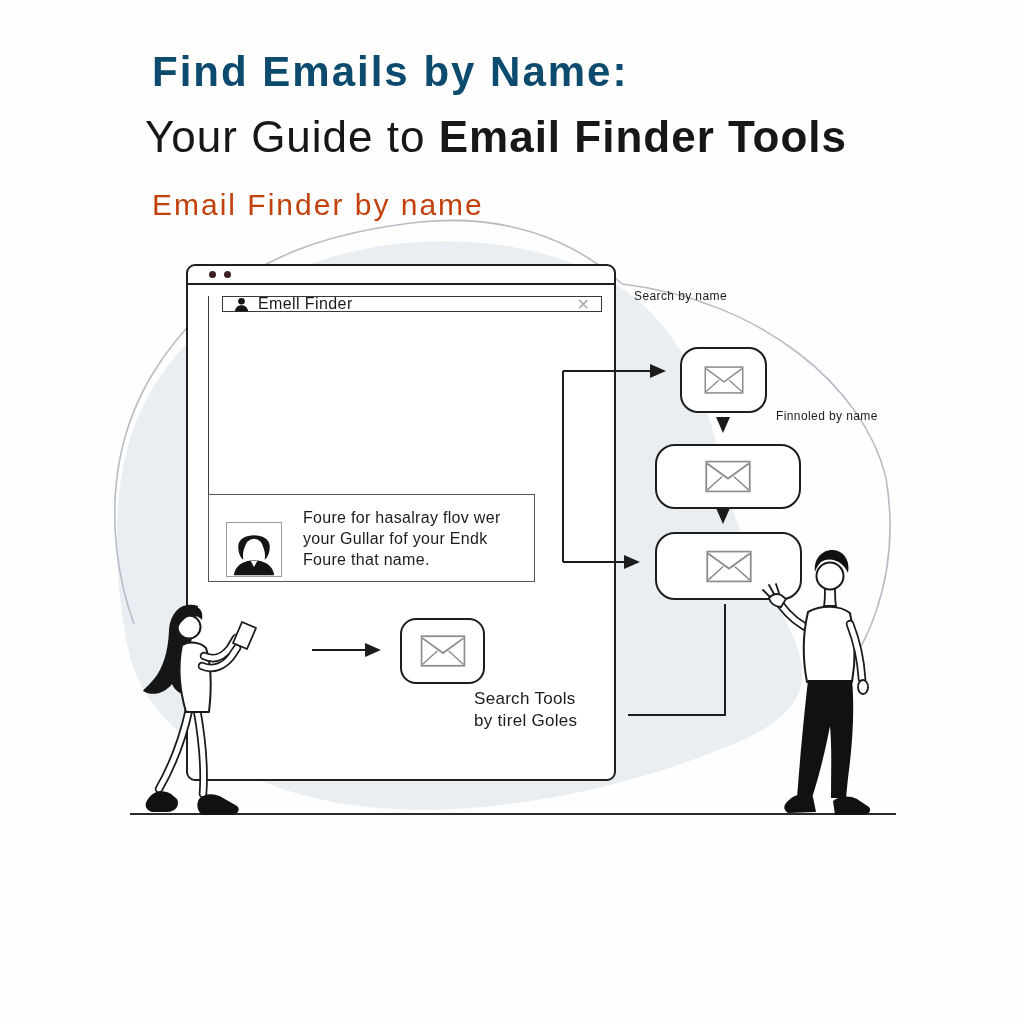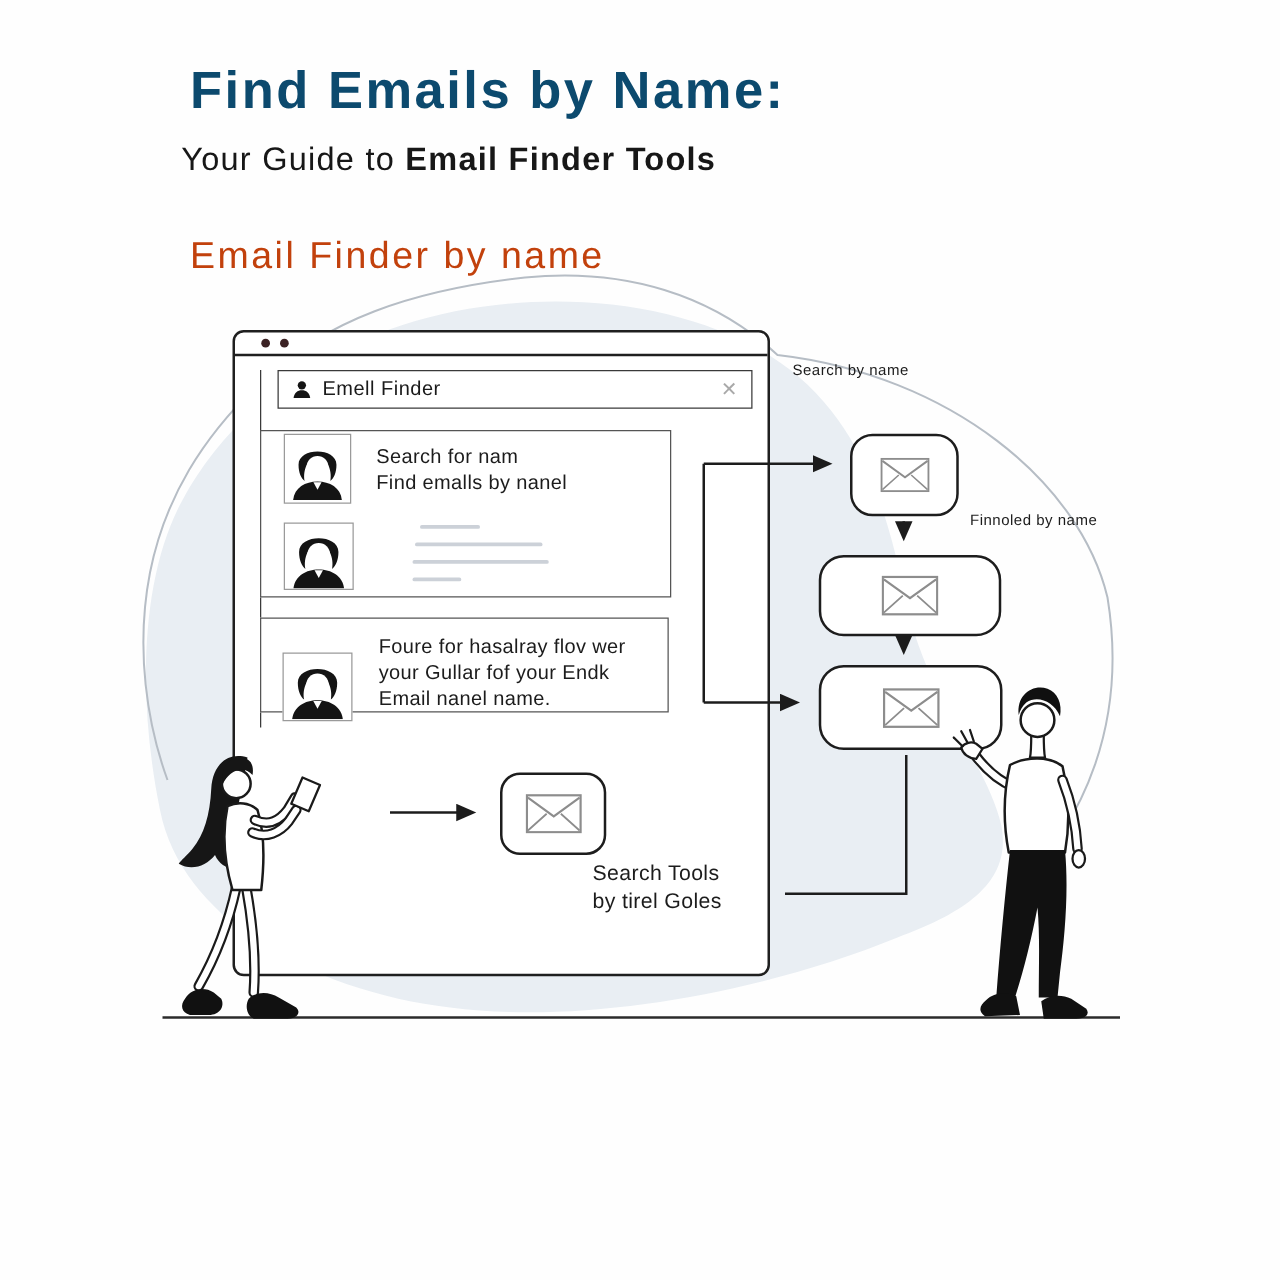--- a/index.html
+++ b/index.html
@@ -4,45 +4,45 @@
 <style>
   html,body{margin:0;padding:0;}
   body{
     width:1024px;height:1024px;position:relative;overflow:hidden;
     background:#fefefe;color:#1e1e1e;
     font-family:"Liberation Sans","DejaVu Sans",sans-serif;
   }
   .abs{position:absolute;}
   
   .title1{left:152px;top:48px;font-size:42px;font-weight:700;letter-spacing:2px;color:#0c4a6e;z-index:3;}
-  .title2{left:145px;top:112px;font-size:26px;letter-spacing:1px;color:#171717;z-index:3;}
+  .title2{left:145px;top:112px;font-size:44px;letter-spacing:1px;color:#171717;z-index:3;}
   .title2 .reg{font-weight:400;}
   .title2 .bold{font-weight:700;}
   .tagline{left:152px;top:188px;font-size:30px;font-weight:400;letter-spacing:2px;color:#c2410c;z-index:3;}
   
   #bg-svg{left:0;top:0;z-index:0;}
   #fg-svg{left:0;top:0;z-index:2;pointer-events:none;}
   
   .window{
     left:186px;top:264px;width:430px;height:517px;background:#fff;
     border:2.5px solid #1f1f1f;border-radius:9px;box-sizing:border-box;z-index:1;
   }
   .titlebar{height:17px;border-bottom:2px solid #1f1f1f;display:flex;align-items:center;gap:8px;padding-left:21px;}
   .dot{width:7px;height:7px;border-radius:50%;background:#3c2224;}
   .searchbar{
-    position:absolute;left:34px;top:30px;width:380px;height:31px;background:#fff;
+    position:absolute;left:34px;top:30px;width:380px;height:16px;background:#fff;
     border:1.6px solid #3a3a3a;box-sizing:border-box;
     display:flex;align-items:center;gap:9px;padding:0 11px;
   }
   .searchbar .value{font-size:16px;letter-spacing:.4px;color:#1a1a1a;}
   .searchbar .close{margin-left:auto;color:#a9a9a9;font-size:16px;cursor:pointer;}
   .rail{position:absolute;left:20px;top:30px;height:286px;width:0;border-left:1.6px solid #3a3a3a;}
   .resultbox{position:absolute;left:20px;background:#fff;border:1.6px solid #555;box-sizing:border-box;}
   .boxA{top:78px;width:329px;height:134px;}
-  .boxB{top:228px;width:327px;height:76px;}
+  .boxB{top:228px;width:327px;height:88px;}
   .avatarframe{position:absolute;border:1px solid #9a9a9a;background:#fff;}
   .rowtext{position:absolute;font-size:16px;line-height:21px;letter-spacing:.3px;color:#1c1c1c;}
   .grayline{position:absolute;height:3px;background:#ccd1d8;border-radius:2px;}
   .envbutton{
     position:absolute;left:212px;top:352px;width:85px;height:66px;background:#fff;
     border:2.5px solid #1d1d1d;border-radius:16px;box-sizing:border-box;
     display:flex;align-items:center;justify-content:center;
   }
   .caption{position:absolute;left:286px;top:422px;font-size:17px;line-height:22px;letter-spacing:.3px;color:#1c1c1c;}
   
@@ -104,55 +104,31 @@
     <svg width="15" height="15" viewBox="0 0 14 14">
       <circle cx="7" cy="4" r="3.1" fill="#141414"></circle>
       <path d="M0.8,13.5 C1.2,9.5 3.8,7.6 7,7.6 C10.2,7.6 12.8,9.5 13.2,13.5 Z" fill="#141414"></path>
     </svg>
     <span class="value">Emell Finder</span>
     <span class="close">✕</span>
   </div>
 
   <div class="rail"></div>
 
-  <div class="resultbox boxA">
-    <div>
-      <div class="avatarframe" style="left:18px;top:2px;width:52px;height:54px;">
-        <svg width="52" height="54" viewBox="0 0 48 46">
-            <use href="#sym-avatar"></use>
-          </svg>
-      </div>
-      <div class="rowtext" style="left:92px;top:10px;">
-        <div>Search for nam</div>
-        <div>Find emalls by nanel</div>
-      </div>
-    </div>
-    <div>
-      <div class="avatarframe" style="left:18px;top:73px;width:54px;height:52px;">
-        <svg width="54" height="52" viewBox="0 0 48 46">
-            <use href="#sym-avatar"></use>
-          </svg>
-      </div>
-      <div class="grayline" style="left:127px;top:75px;width:48px;"></div>
-      <div class="grayline" style="left:123px;top:89px;width:102px;"></div>
-      <div class="grayline" style="left:121px;top:103px;width:109px;"></div>
-      <div class="grayline" style="left:121px;top:117px;width:39px;"></div>
-    </div>
-  </div>
 
   <div class="resultbox boxB">
     <div class="avatarframe" style="left:17px;top:27px;width:54px;height:53px;">
       <svg width="54" height="53" viewBox="0 0 48 46">
           <use href="#sym-avatar"></use>
         </svg>
     </div>
     <div class="rowtext" style="left:94px;top:12px;">
       <div>Foure for hasalray flov wer</div>
       <div>your Gullar fof your Endk</div>
-      <div>Email nanel name.</div>
+      <div>Foure that name.</div>
     </div>
   </div>
 
   <div class="envbutton">
     <svg width="46" height="32" viewBox="0 0 44 31">
         <use href="#sym-envelope"></use>
       </svg>
   </div>
   <div class="caption">
     <div>Search Tools</div>

